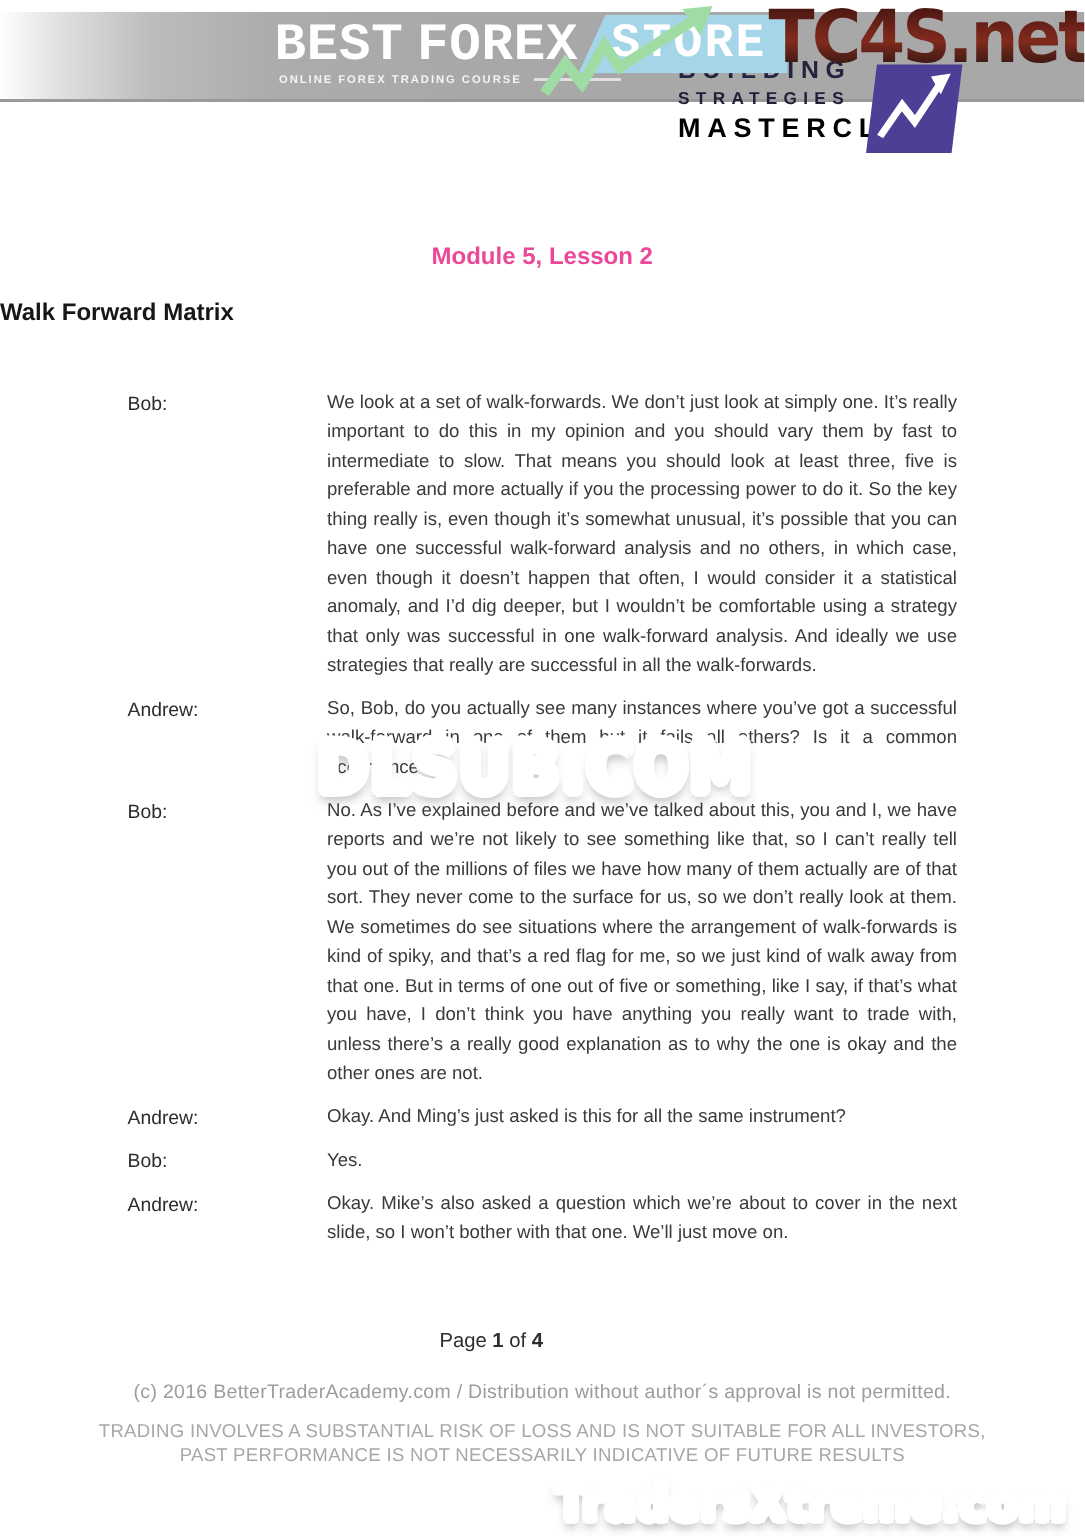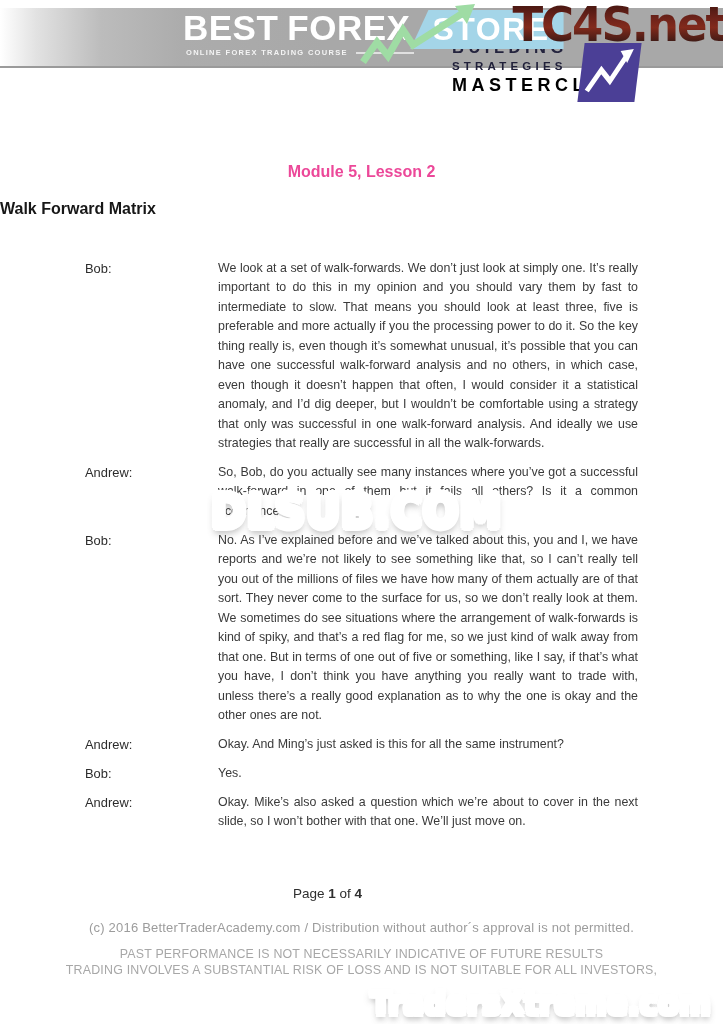--- a/index.html
+++ b/index.html
@@ -4,21 +4,21 @@
 <style>
   html,body{margin:0;padding:0;background:#ffffff;}
   .page{position:relative;width:723px;height:1024px;background:#ffffff;overflow:hidden;
         font-family:"Liberation Sans",sans-serif;}
 
   
   .banner{position:absolute;top:8px;left:0;width:723px;height:58px;z-index:0;
           background:linear-gradient(90deg,#ffffff 0%,#e2e2e2 5%,#bcbcbc 14%,#acacac 25%,#a8a8a8 45%,#a8a8a8 100%);
           border-bottom:2px solid #9a9a9a;}
   .bfs-logo{position:absolute;left:183px;top:10px;z-index:2;}
-  .bfs-top{display:flex;align-items:flex-start;}
+  .bfs-top{display:flex;align-items:center;font-family:Liberation Mono, monospace;}
   .bfs-best,.bfs-forex{color:#ffffff;font-weight:bold;font-size:35px;line-height:36px;letter-spacing:0.5px;}
   .bfs-forex{margin-left:9px;}
   .bfs-store{display:inline-block;background:#a4d5e8;color:#ffffff;font-weight:bold;font-size:32px;
              line-height:36px;padding:1px 14px 2px 22px;letter-spacing:1.5px;
              clip-path:polygon(18px 0,100% 0,100% 100%,0 100%);}
   .bfs-tagline{position:absolute;left:3px;top:38px;display:flex;align-items:center;white-space:nowrap;}
   .bfs-tagline .tag-text{color:#f4f4f4;font-size:7.5px;font-weight:bold;letter-spacing:1.3px;text-align:center;}
   .bfs-tagline .tag-line{display:inline-block;width:58px;height:2px;background:#e0e0e0;margin-left:8px;}
   .green-arrow{position:absolute;left:355px;top:4px;z-index:3;}
 
@@ -152,20 +152,20 @@
   <div class="page-num">
     <span>Page</span>
     <b>1</b>
     <span>of</span>
     <b>4</b>
   </div>
 
   <div class="copyright">(c) 2016 BetterTraderAcademy.com / Distribution without author´s approval is not permitted.</div>
 
   <div class="disclaimer">
+    <div>TRADING INVOLVES A SUBSTANTIAL RISK OF LOSS AND IS NOT SUITABLE FOR ALL INVESTORS,</div>
     <div>PAST PERFORMANCE IS NOT NECESSARILY INDICATIVE OF FUTURE RESULTS</div>
-    <div>TRADING INVOLVES A SUBSTANTIAL RISK OF LOSS AND IS NOT SUITABLE FOR ALL INVESTORS,</div>
   </div>
 
   <div class="wm-center">DLSUB.COM</div>
   <div class="wm-bottom">TradersXtreme.com</div>
 
 </div>
 
 </body></html>

